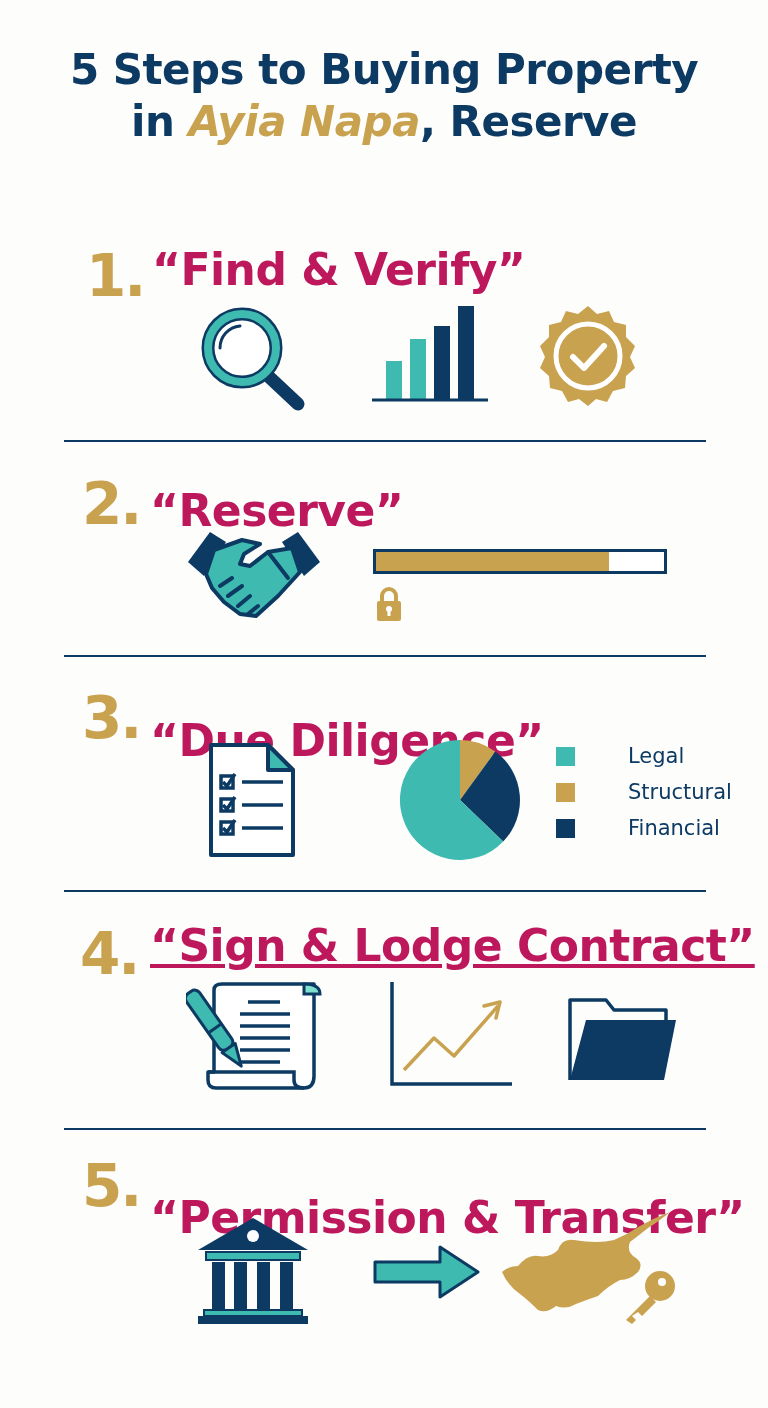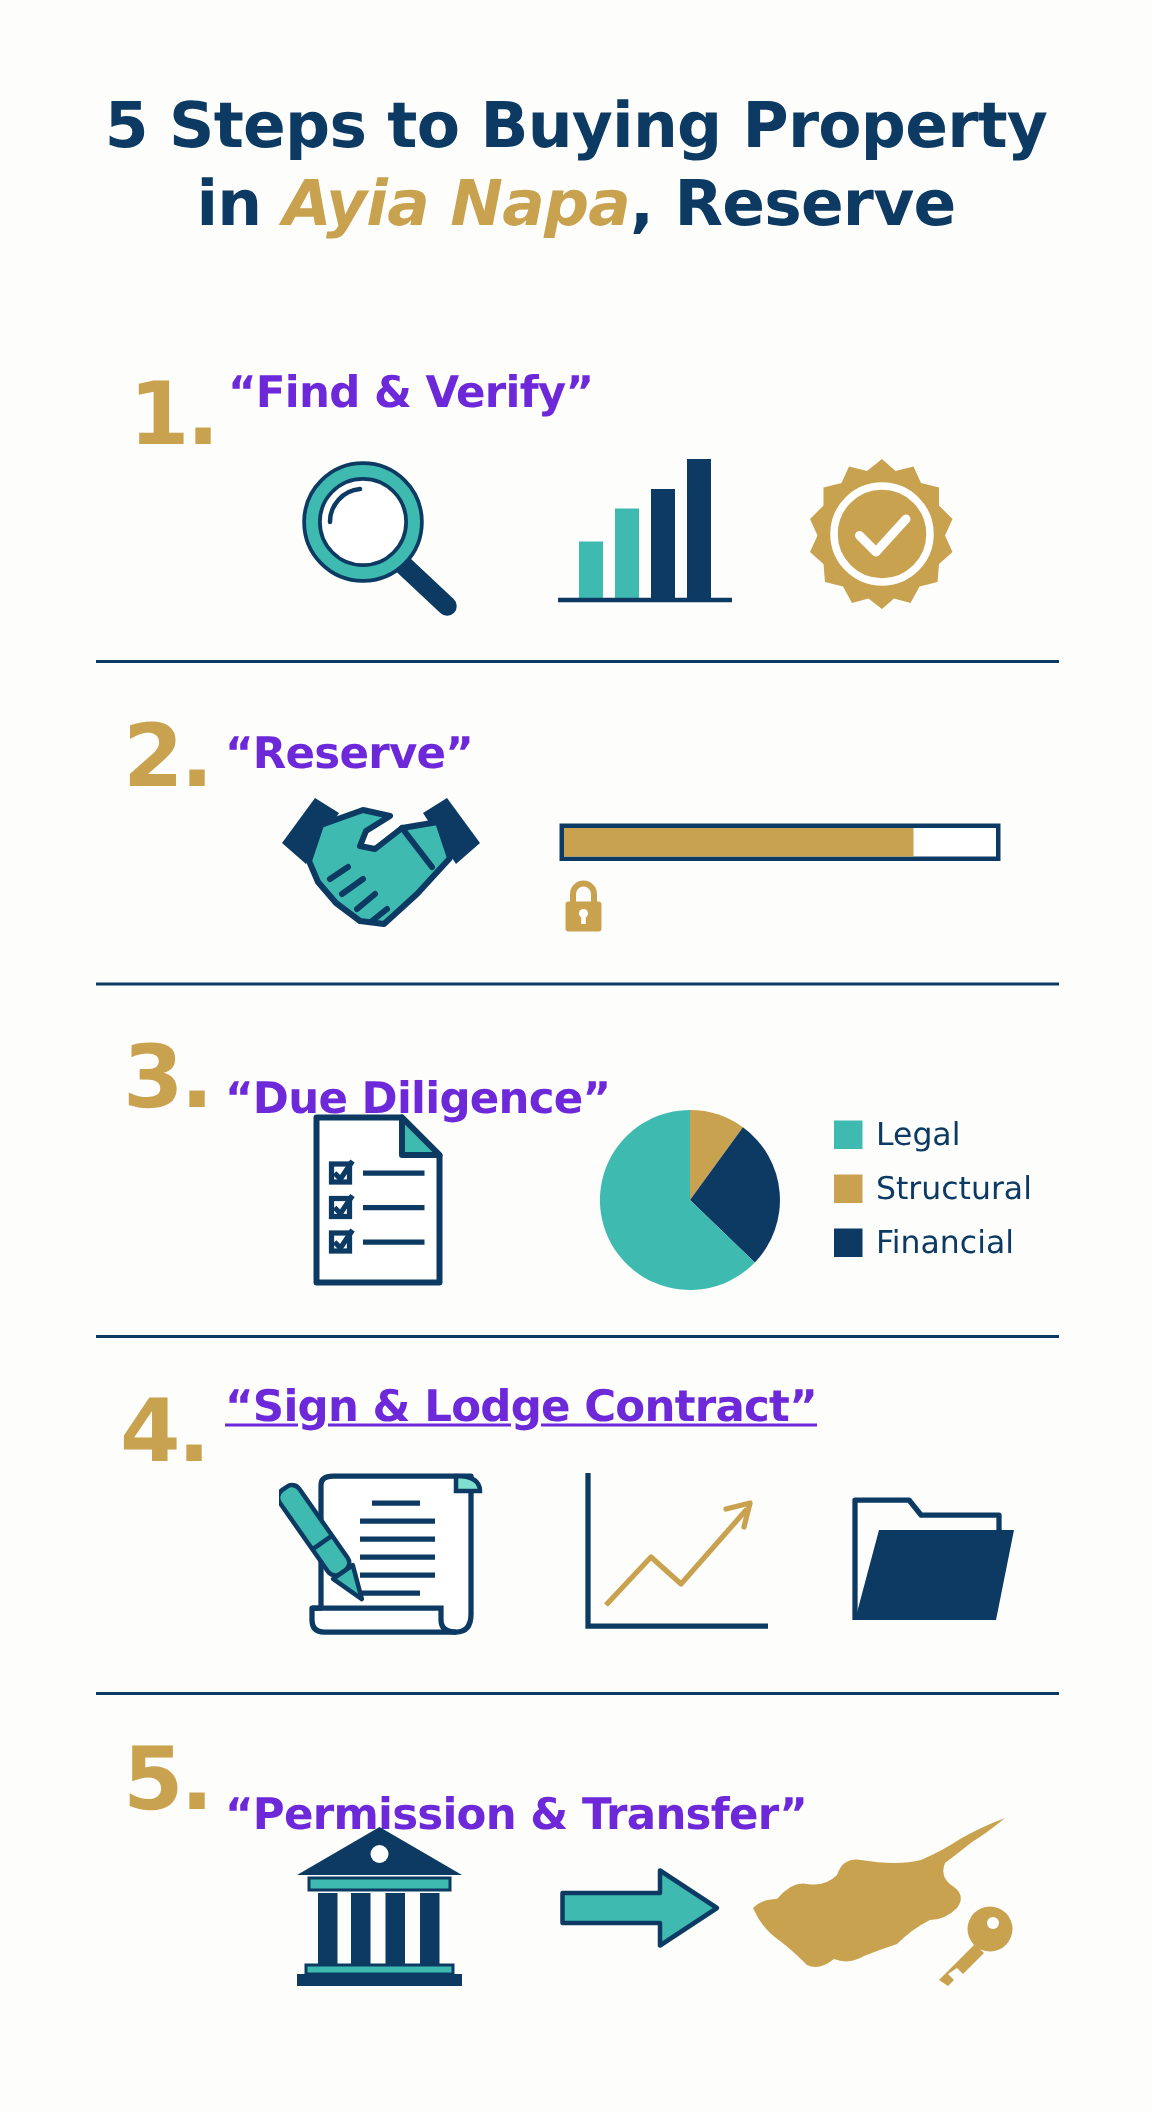--- a/index.html
+++ b/index.html
@@ -1,24 +1,24 @@
 <!DOCTYPE html>
 <html><head>
 <meta charset="utf-8">
 <style>
   html,body{margin:0;padding:0;background:#fdfdfc;}
   body{width:768px;height:1408px;position:relative;overflow:hidden;font-family:"DejaVu Sans","Liberation Sans",sans-serif;color:#0c3a63;}
-  .title{position:absolute;left:0;top:58px;width:768px;text-align:center;font-weight:bold;font-size:42px;line-height:52px;color:#0c3a63;letter-spacing:-0.5px;}
+  .title{position:absolute;left:0;top:44px;width:768px;text-align:center;font-weight:bold;font-size:42px;line-height:52px;color:#0c3a63;letter-spacing:-0.5px;}
   .title .gold{color:#c9a24f;font-style:italic;}
   .step-num{position:absolute;font-weight:bold;font-size:58px;color:#c9a24f;letter-spacing:-2px;}
-  .step-title{position:absolute;font-weight:bold;font-size:29px;color:#6d28d9;letter-spacing:-0.5px;}
+  .step-title{position:absolute;font-weight:bold;font-size:44px;color:#be185d;letter-spacing:-0.5px;}
   .divider{position:absolute;left:64px;width:642px;height:2px;background:#0c3a63;}
   .icon{position:absolute;}
   .legend{position:absolute;left:556px;top:738px;}
-  .legend-item{display:flex;align-items:center;height:36px;font-size:21px;color:#0c3a63;}
+  .legend-item{display:flex;align-items:center;height:36px;font-size:21px;color:#0c3a63;gap:44px;}
   .swatch{width:19px;height:19px;margin-right:9px;}
 </style>
 </head>
 <body>
 
 <div class="title">
   <div>5 Steps to Buying Property</div>
   <div><span>in </span><span class="gold">Ayia Napa</span><span>, Reserve</span></div>
 </div>
 

